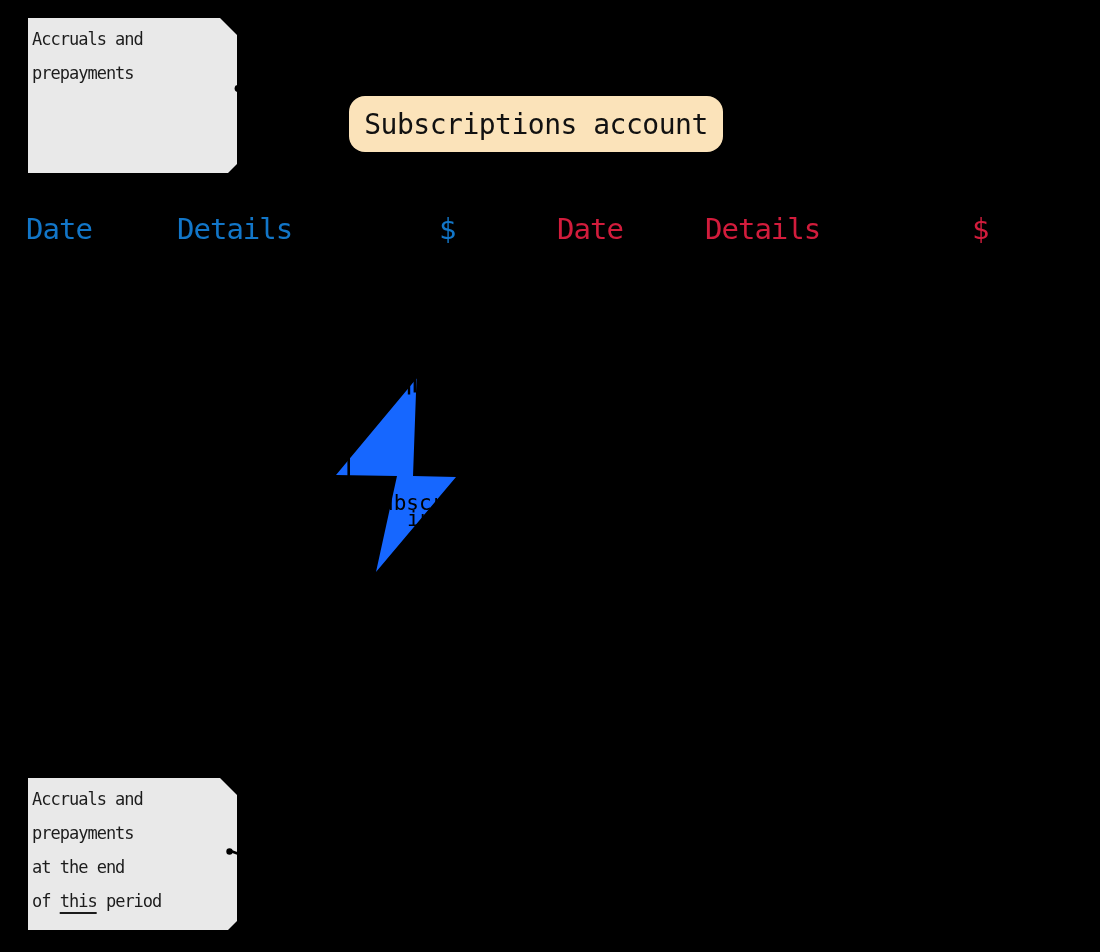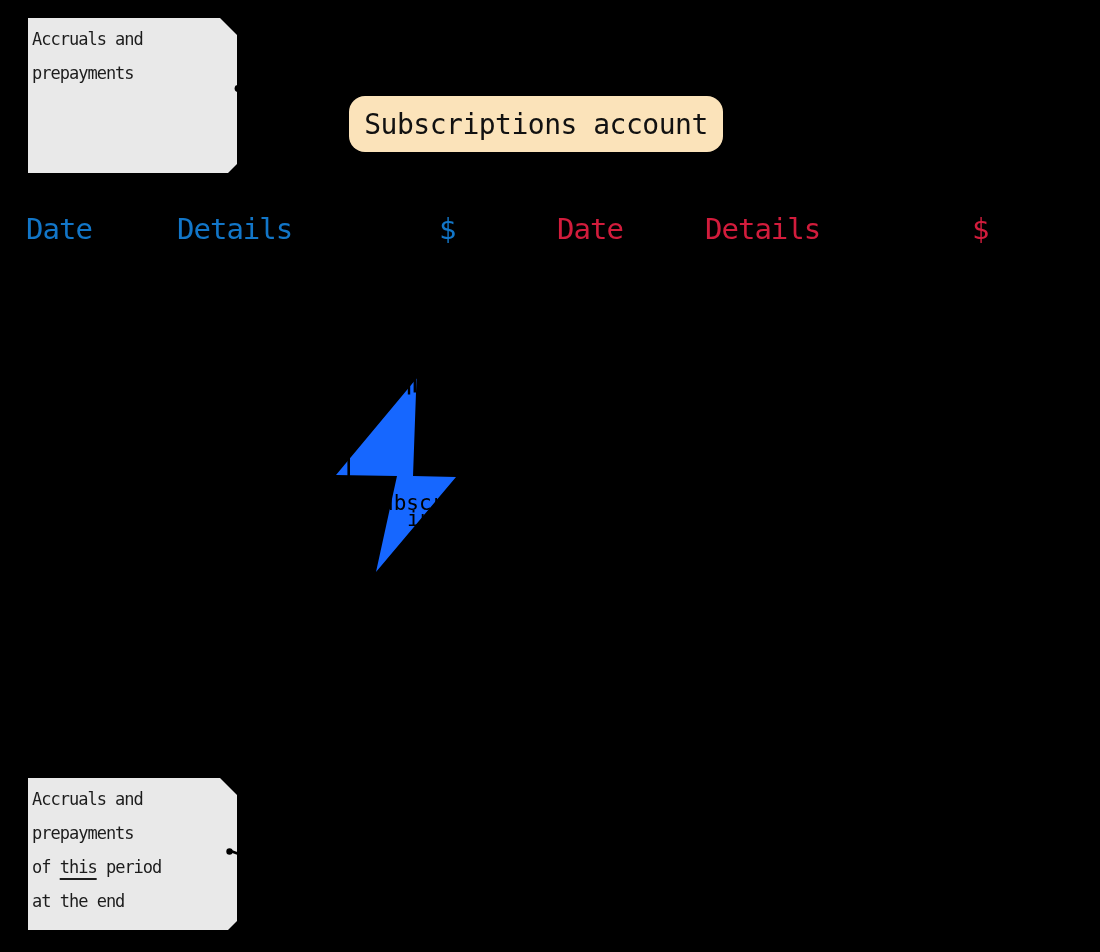--- a/index.html
+++ b/index.html
@@ -49,22 +49,22 @@
 <body>
 
 <div class="note note-top">
   <div>Accruals and</div>
   <div>prepayments</div>
 </div>
 
 <div class="note note-bottom">
   <div>Accruals and</div>
   <div>prepayments</div>
+  <div>at the end</div>
   <div><span>of </span><span class="u-word">this</span><span> period</span></div>
-  <div>at the end</div>
 </div>
 
 <div class="title-box">
   <span>Subscriptions account</span>
 </div>
 
 <div class="col-header debit h-date-l">Date</div>
 <div class="col-header debit h-details-l">Details</div>
 <div class="col-header debit h-dollar-l">$</div>
 

